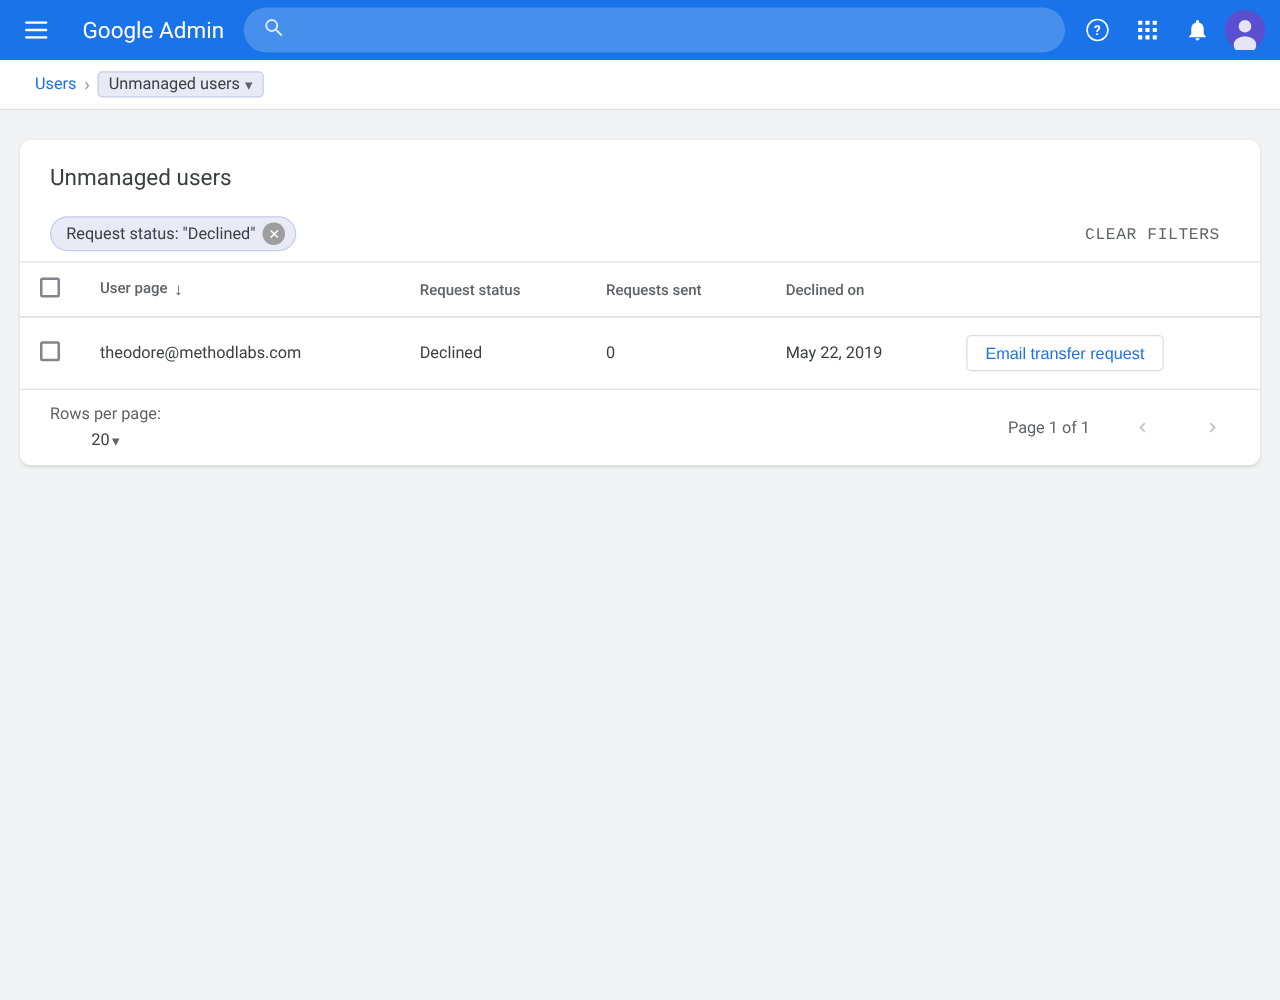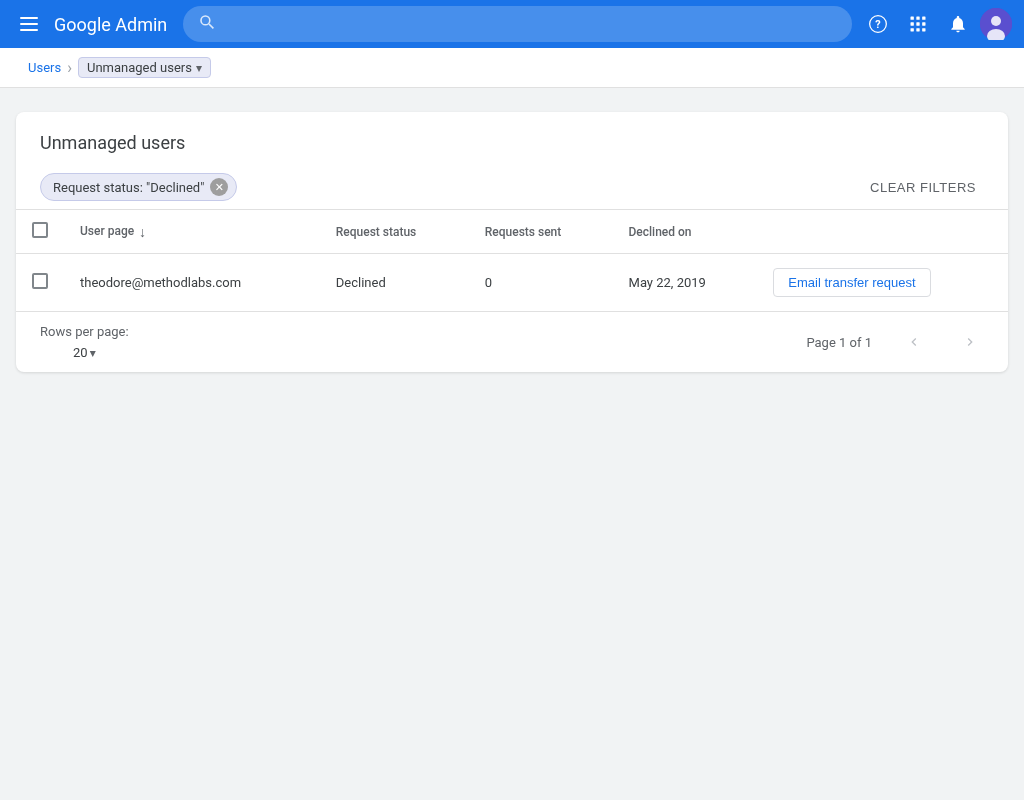--- a/index.html
+++ b/index.html
@@ -23,20 +23,21 @@
     }
     .topbar-logo {
       display: flex;
       align-items: center;
       gap: 6px;
       color: white;
       font-size: 18px;
       font-weight: 400;
       white-space: nowrap;
       margin-right: 8px;
+      margin-left: 12px;
     }
     .topbar-search {
       flex: 1;
       max-width: 720px;
       background: rgba(255,255,255,0.2);
       border-radius: 24px;
       display: flex;
       align-items: center;
       padding: 0 16px;
       height: 36px;
@@ -166,20 +167,21 @@
     .clear-filters-btn {
       font-size: 13px;
       font-weight: 500;
       color: #5f6368;
       letter-spacing: 0.5px;
       cursor: pointer;
       text-transform: uppercase;
       background: none;
       border: none;
       padding: 4px 8px;
+      font-family: Liberation Mono, monospace;
     }
 
     
     .table { width: 100%; border-collapse: collapse; }
     .table th {
       padding: 12px 16px;
       text-align: left;
       font-size: 12px;
       font-weight: 500;
       color: #5f6368;

